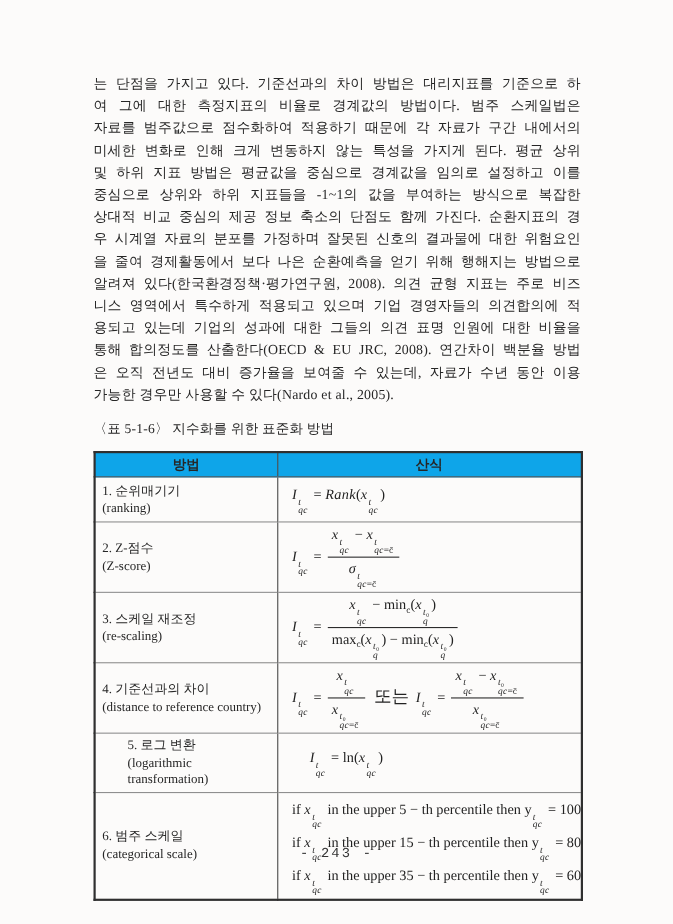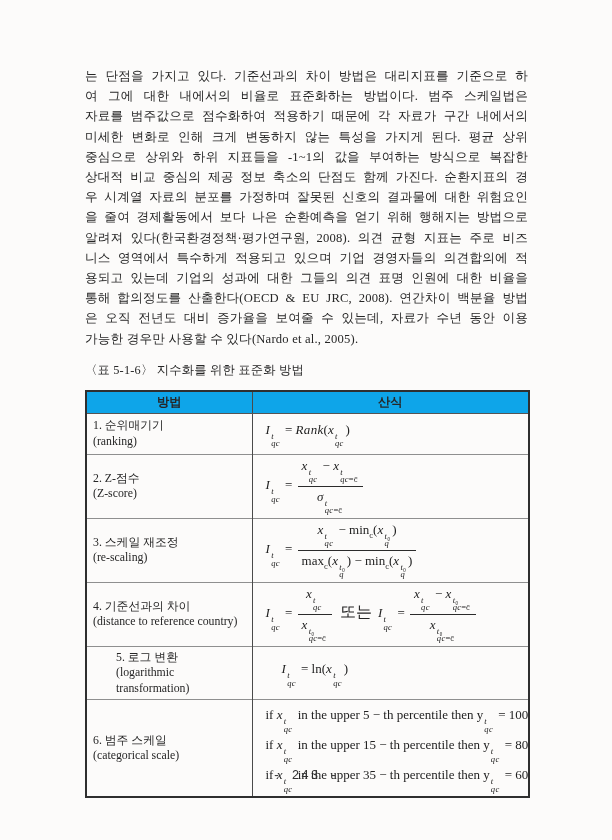--- a/index.html
+++ b/index.html
@@ -55,23 +55,24 @@
   }
 </style>
 </head>
 <body>
 
 <div class="page">
   <div class="content">
 
     <div>
       <div class="pline">는 단점을 가지고 있다. 기준선과의 차이 방법은 대리지표를 기준으로 하</div>
-      <div class="pline">여 그에 대한 내에서의 비율로 표준화하는 방법이다. 범주 스케일법은</div>
+      <div class="pline">여 그에 대한 측정지표의 비율로 경계값의 방법이다. 범주 스케일법은</div>
       <div class="pline">자료를 범주값으로 점수화하여 적용하기 때문에 각 자료가 구간 내에서의</div>
       <div class="pline">미세한 변화로 인해 크게 변동하지 않는 특성을 가지게 된다. 평균 상위</div>
+      <div class="pline">및 하위 지표 방법은 평균값을 중심으로 경계값을 임의로 설정하고 이를</div>
       <div class="pline">중심으로 상위와 하위 지표들을 -1~1의 값을 부여하는 방식으로 복잡한</div>
       <div class="pline">상대적 비교 중심의 제공 정보 축소의 단점도 함께 가진다. 순환지표의 경</div>
       <div class="pline">우 시계열 자료의 분포를 가정하며 잘못된 신호의 결과물에 대한 위험요인</div>
       <div class="pline">을 줄여 경제활동에서 보다 나은 순환예측을 얻기 위해 행해지는 방법으로</div>
       <div class="pline">알려져 있다(한국환경정책·평가연구원, 2008). 의견 균형 지표는 주로 비즈</div>
       <div class="pline">니스 영역에서 특수하게 적용되고 있으며 기업 경영자들의 의견합의에 적</div>
       <div class="pline">용되고 있는데 기업의 성과에 대한 그들의 의견 표명 인원에 대한 비율을</div>
       <div class="pline">통해 합의정도를 산출한다(OECD &amp; EU JRC, 2008). 연간차이 백분율 방법</div>
       <div class="pline">은 오직 전년도 대비 증가율을 보여줄 수 있는데, 자료가 수년 동안 이용</div>
       <div class="pline last">가능한 경우만 사용할 수 있다(Nardo et al., 2005).</div>

